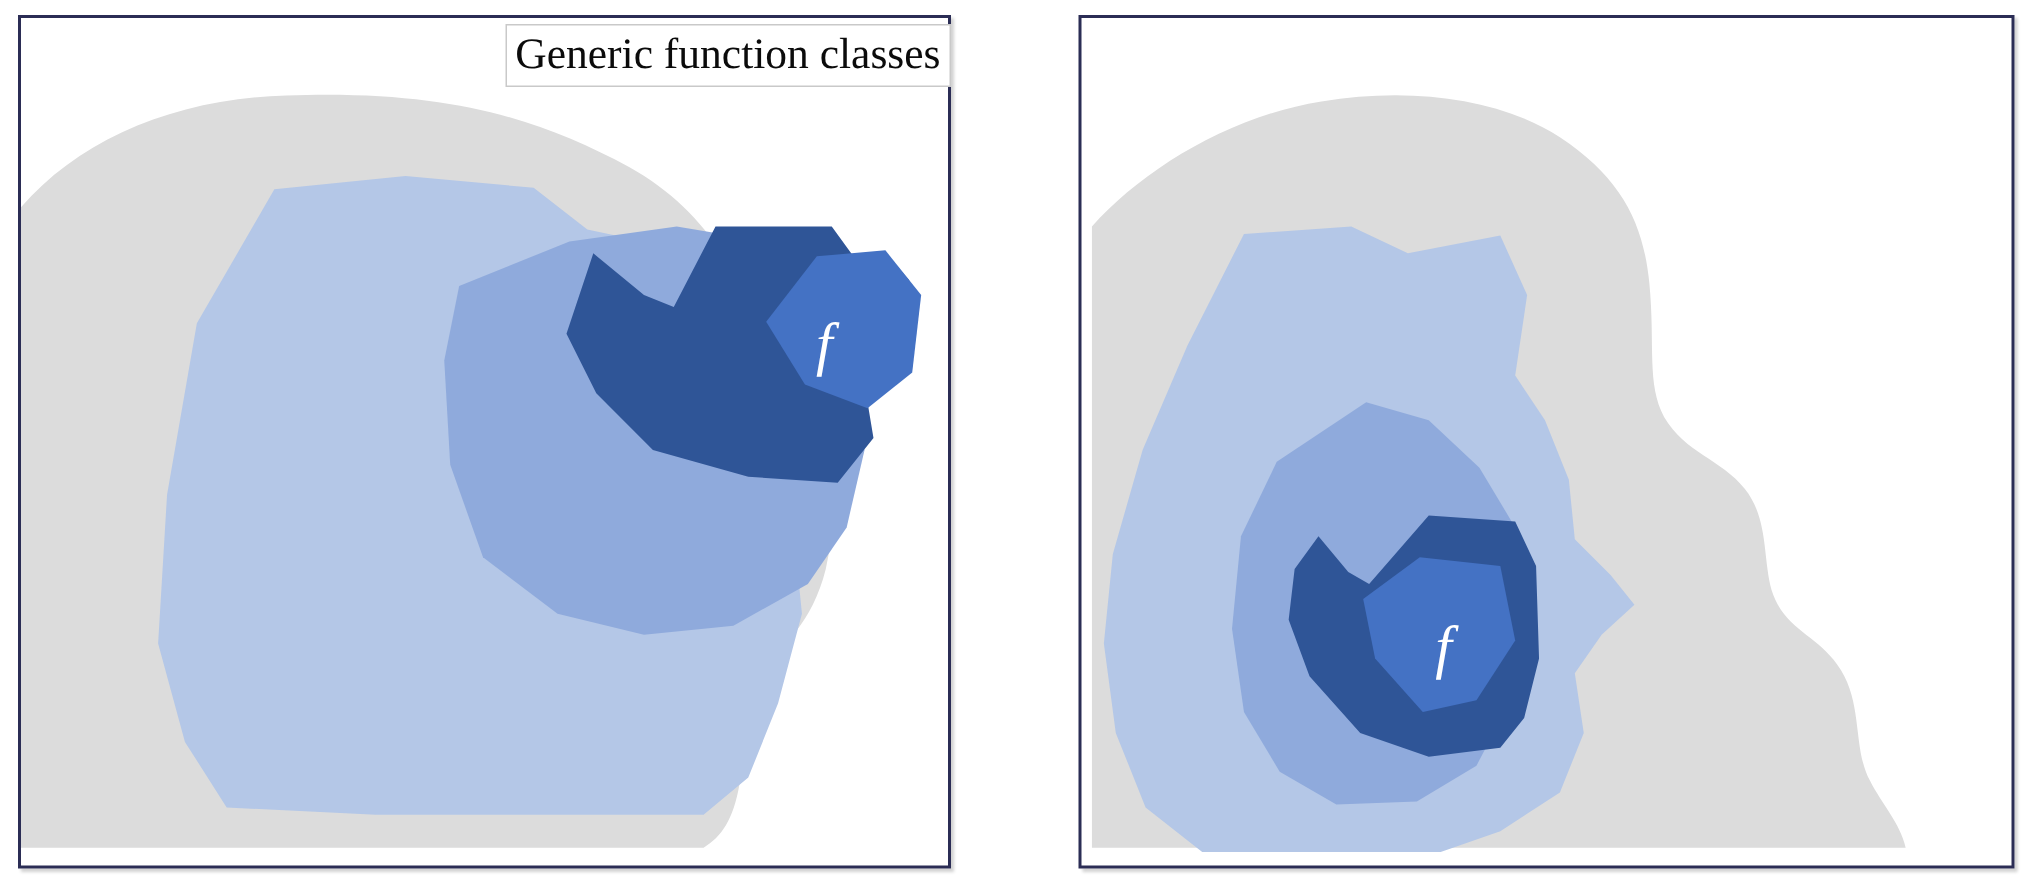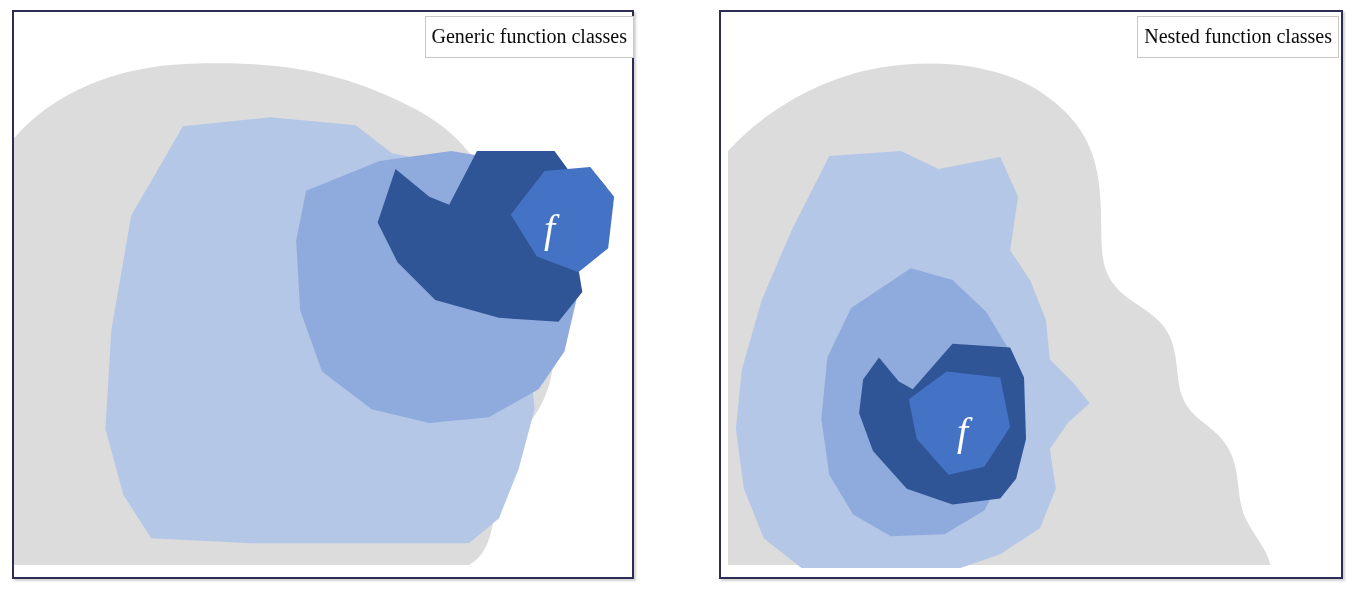--- a/index.html
+++ b/index.html
@@ -10,21 +10,21 @@
          border:2px solid #2b2d55;box-sizing:border-box;
          box-shadow:2px 2px 2px rgba(0,0,0,0.18);}
   #panel-left{left:12px;width:622px;}
   #panel-right{left:719px;width:624px;}
 
   .panel-svg{position:absolute;left:0;top:0;width:100%;height:100%;display:block;}
 
   .title-box{position:absolute;top:4px;background:#ffffff;
              border:1px solid #c9c9c9;
              padding:2px 6px 4px 6px;
-             font-size:20px;line-height:34px;color:#0b0b0b;
+             font-size:29px;line-height:34px;color:#0b0b0b;
              white-space:nowrap;z-index:5;
              font-family:"Liberation Serif",serif;}
   #title-left{right:-2px;}
   #title-right{right:2px;}
 
   .fglyph{font-style:italic;font-family:"Liberation Serif",serif;
           fill:#ffffff;font-size:40px;}
 </style>
 </head>
 <body>
@@ -49,16 +49,15 @@
     <svg class="panel-svg" viewBox="0 0 624 569" preserveAspectRatio="none">
       <g transform="translate(-719,-10)">
         <path id="R-gray" d="M 726,150 C 760,112 818,76 880,66 C 940,56 1000,64 1040,90 C 1082,118 1096,148 1100,188 C 1104,230 1098,256 1110,278 C 1124,302 1148,306 1164,326 C 1180,346 1176,372 1182,394 C 1190,420 1212,424 1226,444 C 1244,468 1236,500 1248,522 C 1256,538 1268,550 1272,567 L 726,567 Z" fill="#dcdcdc"></path>
         <path id="R-light" d="M 828,155 L 900,150 L 938,168 L 1000,156 L 1018,196 L 1010,250 L 1030,280 L 1046,320 L 1050,360 L 1074,384 L 1090,404 L 1068,424 L 1050,450 L 1056,490 L 1040,530 L 1000,556 L 960,570 L 800,570 L 762,540 L 742,490 L 734,430 L 740,370 L 760,300 L 790,230 Z" fill="#b4c7e7"></path>
         <path id="R-medium" d="M 910,268 L 952,280 L 986,312 L 1010,352 L 1014,410 L 1006,470 L 984,512 L 944,536 L 890,538 L 852,516 L 828,476 L 820,420 L 826,358 L 850,308 Z" fill="#8faadc"></path>
         <path id="R-dark" d="M 862,380 L 878,358 L 898,382 L 912,390 L 952,344 L 1010,348 L 1024,378 L 1026,440 L 1016,480 L 1000,500 L 952,506 L 906,490 L 872,452 L 858,414 Z" fill="#2f5597"></path>
         <path id="R-inner" d="M 908,400 L 946,372 L 1000,378 L 1010,428 L 984,468 L 948,476 L 916,440 Z" fill="#4472c4"></path>
         <text id="R-f" class="fglyph" text-anchor="middle" x="962" y="446">f</text>
       </g>
     </svg>
-    <div class="title-box" id="title-right">Nested function classes</div>
   </div>
 
 </div>
 
 </body></html>

